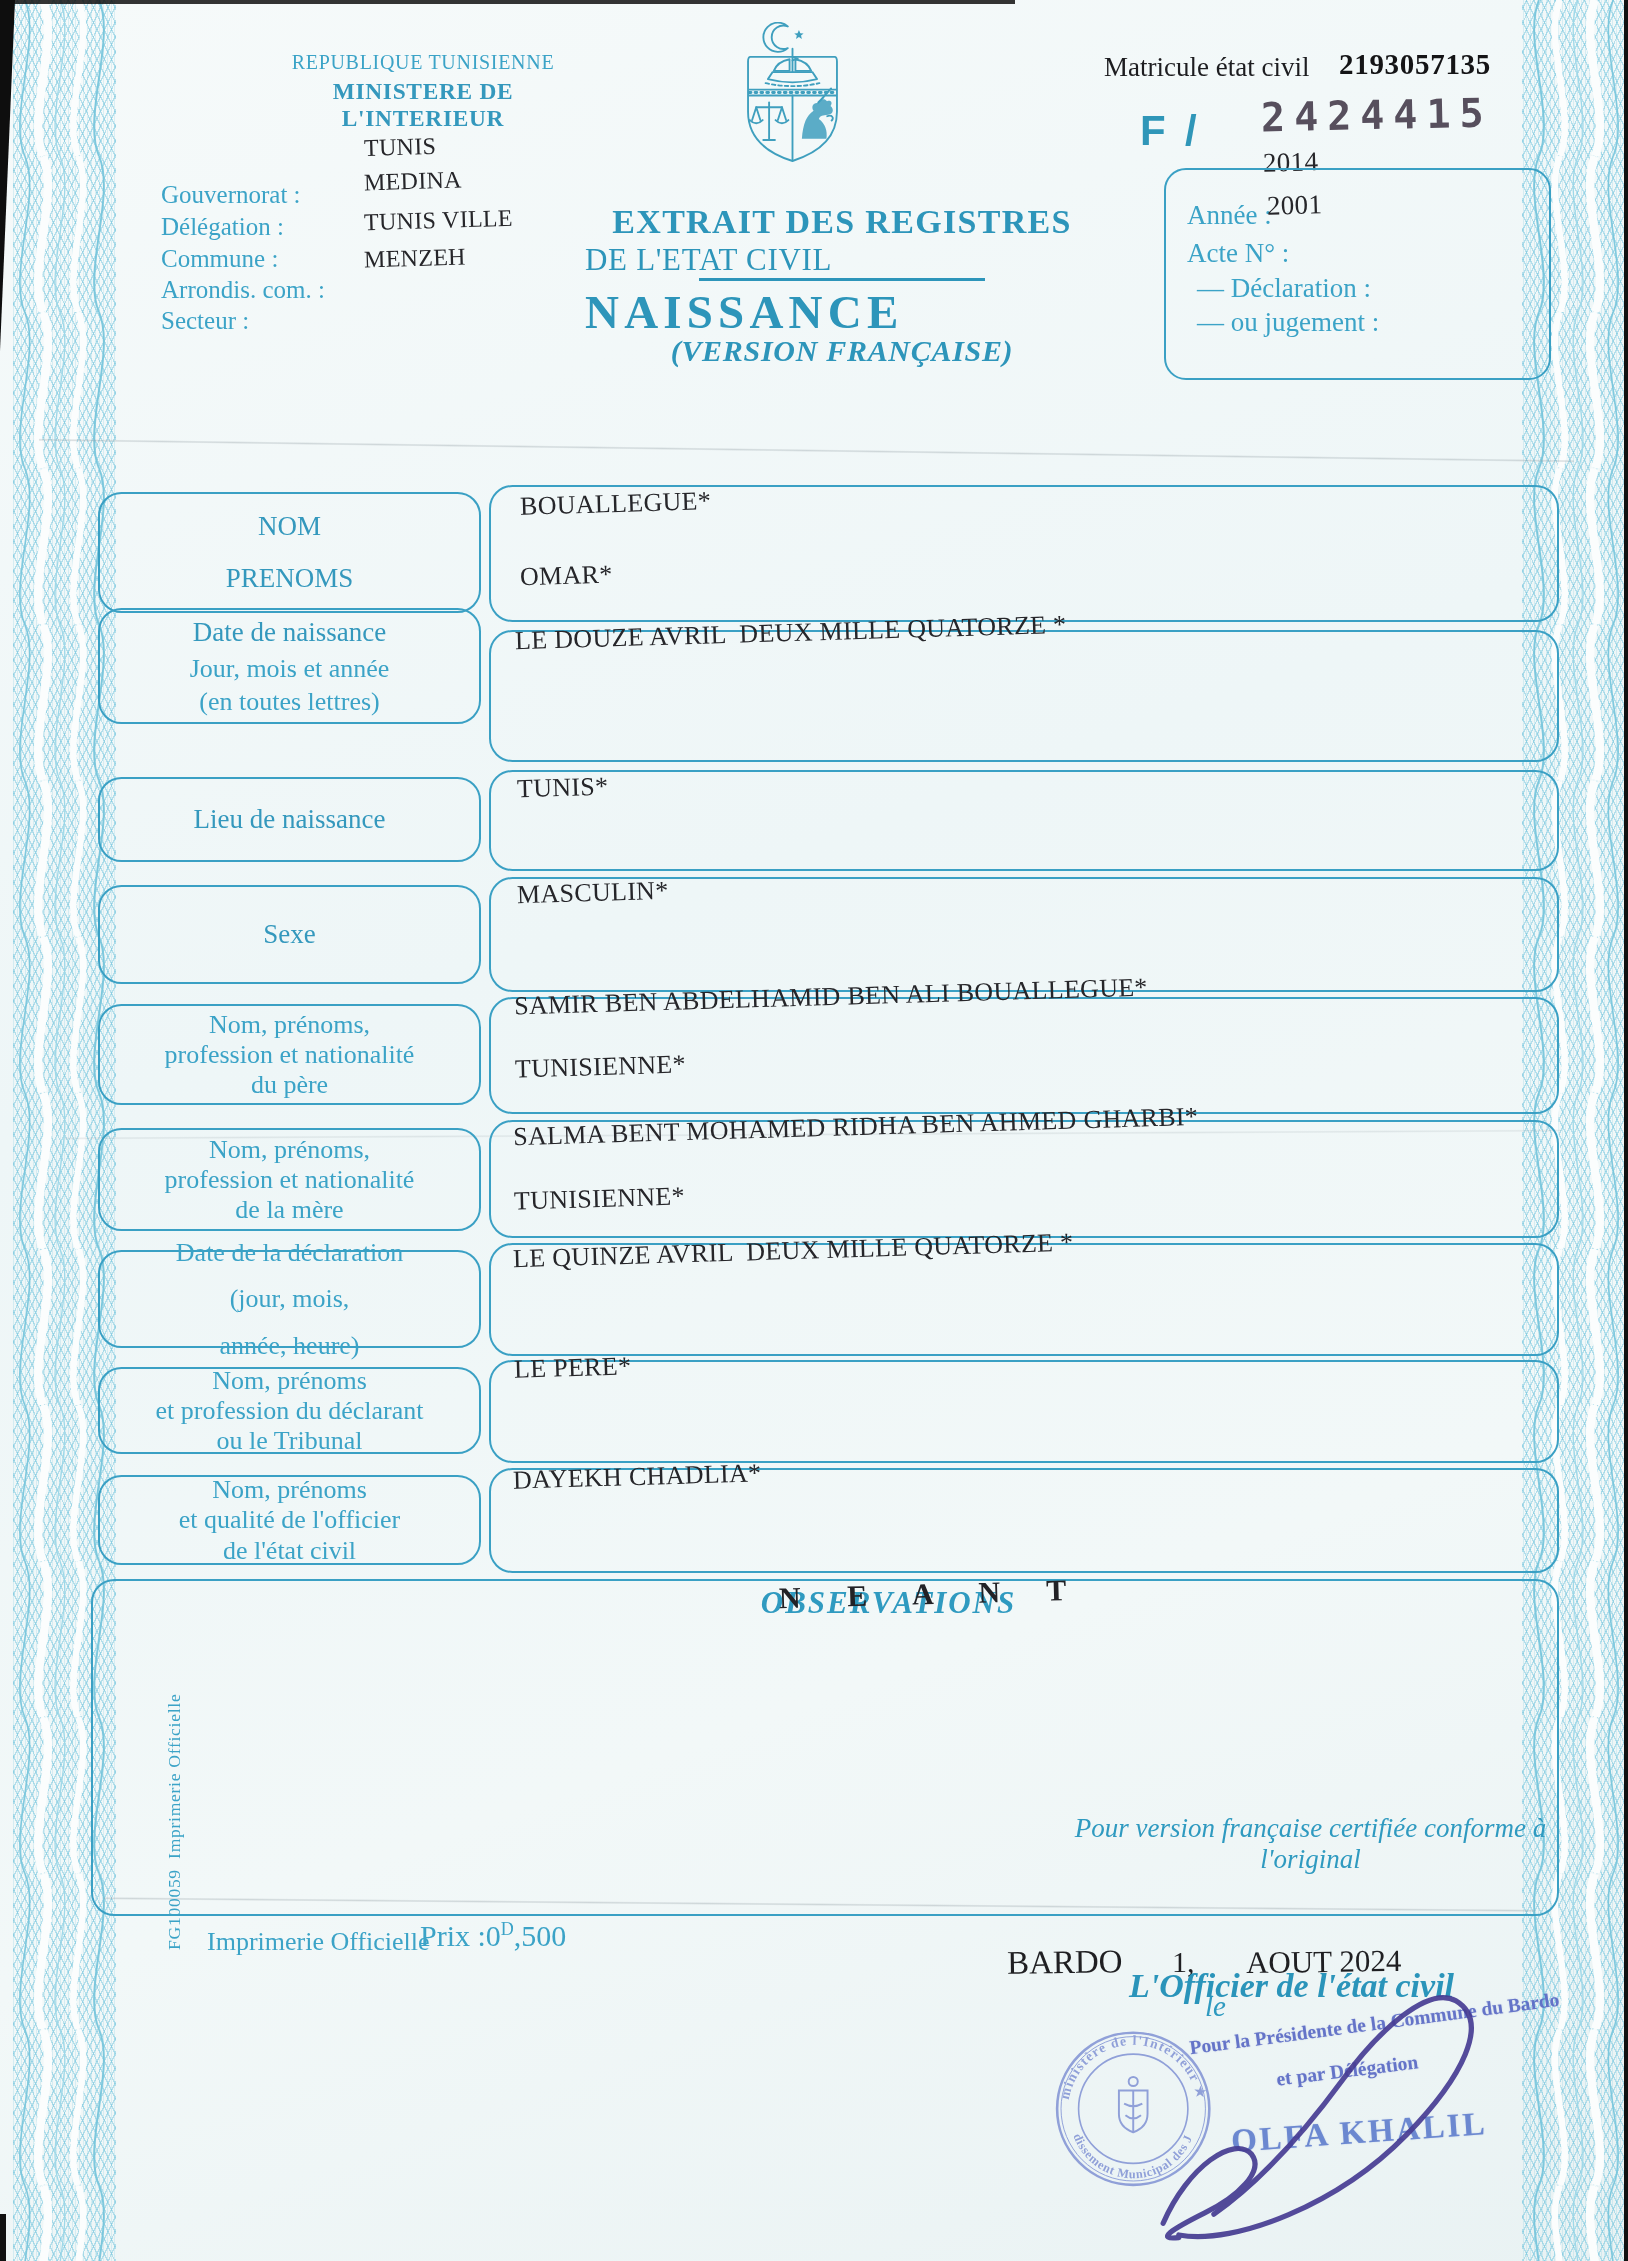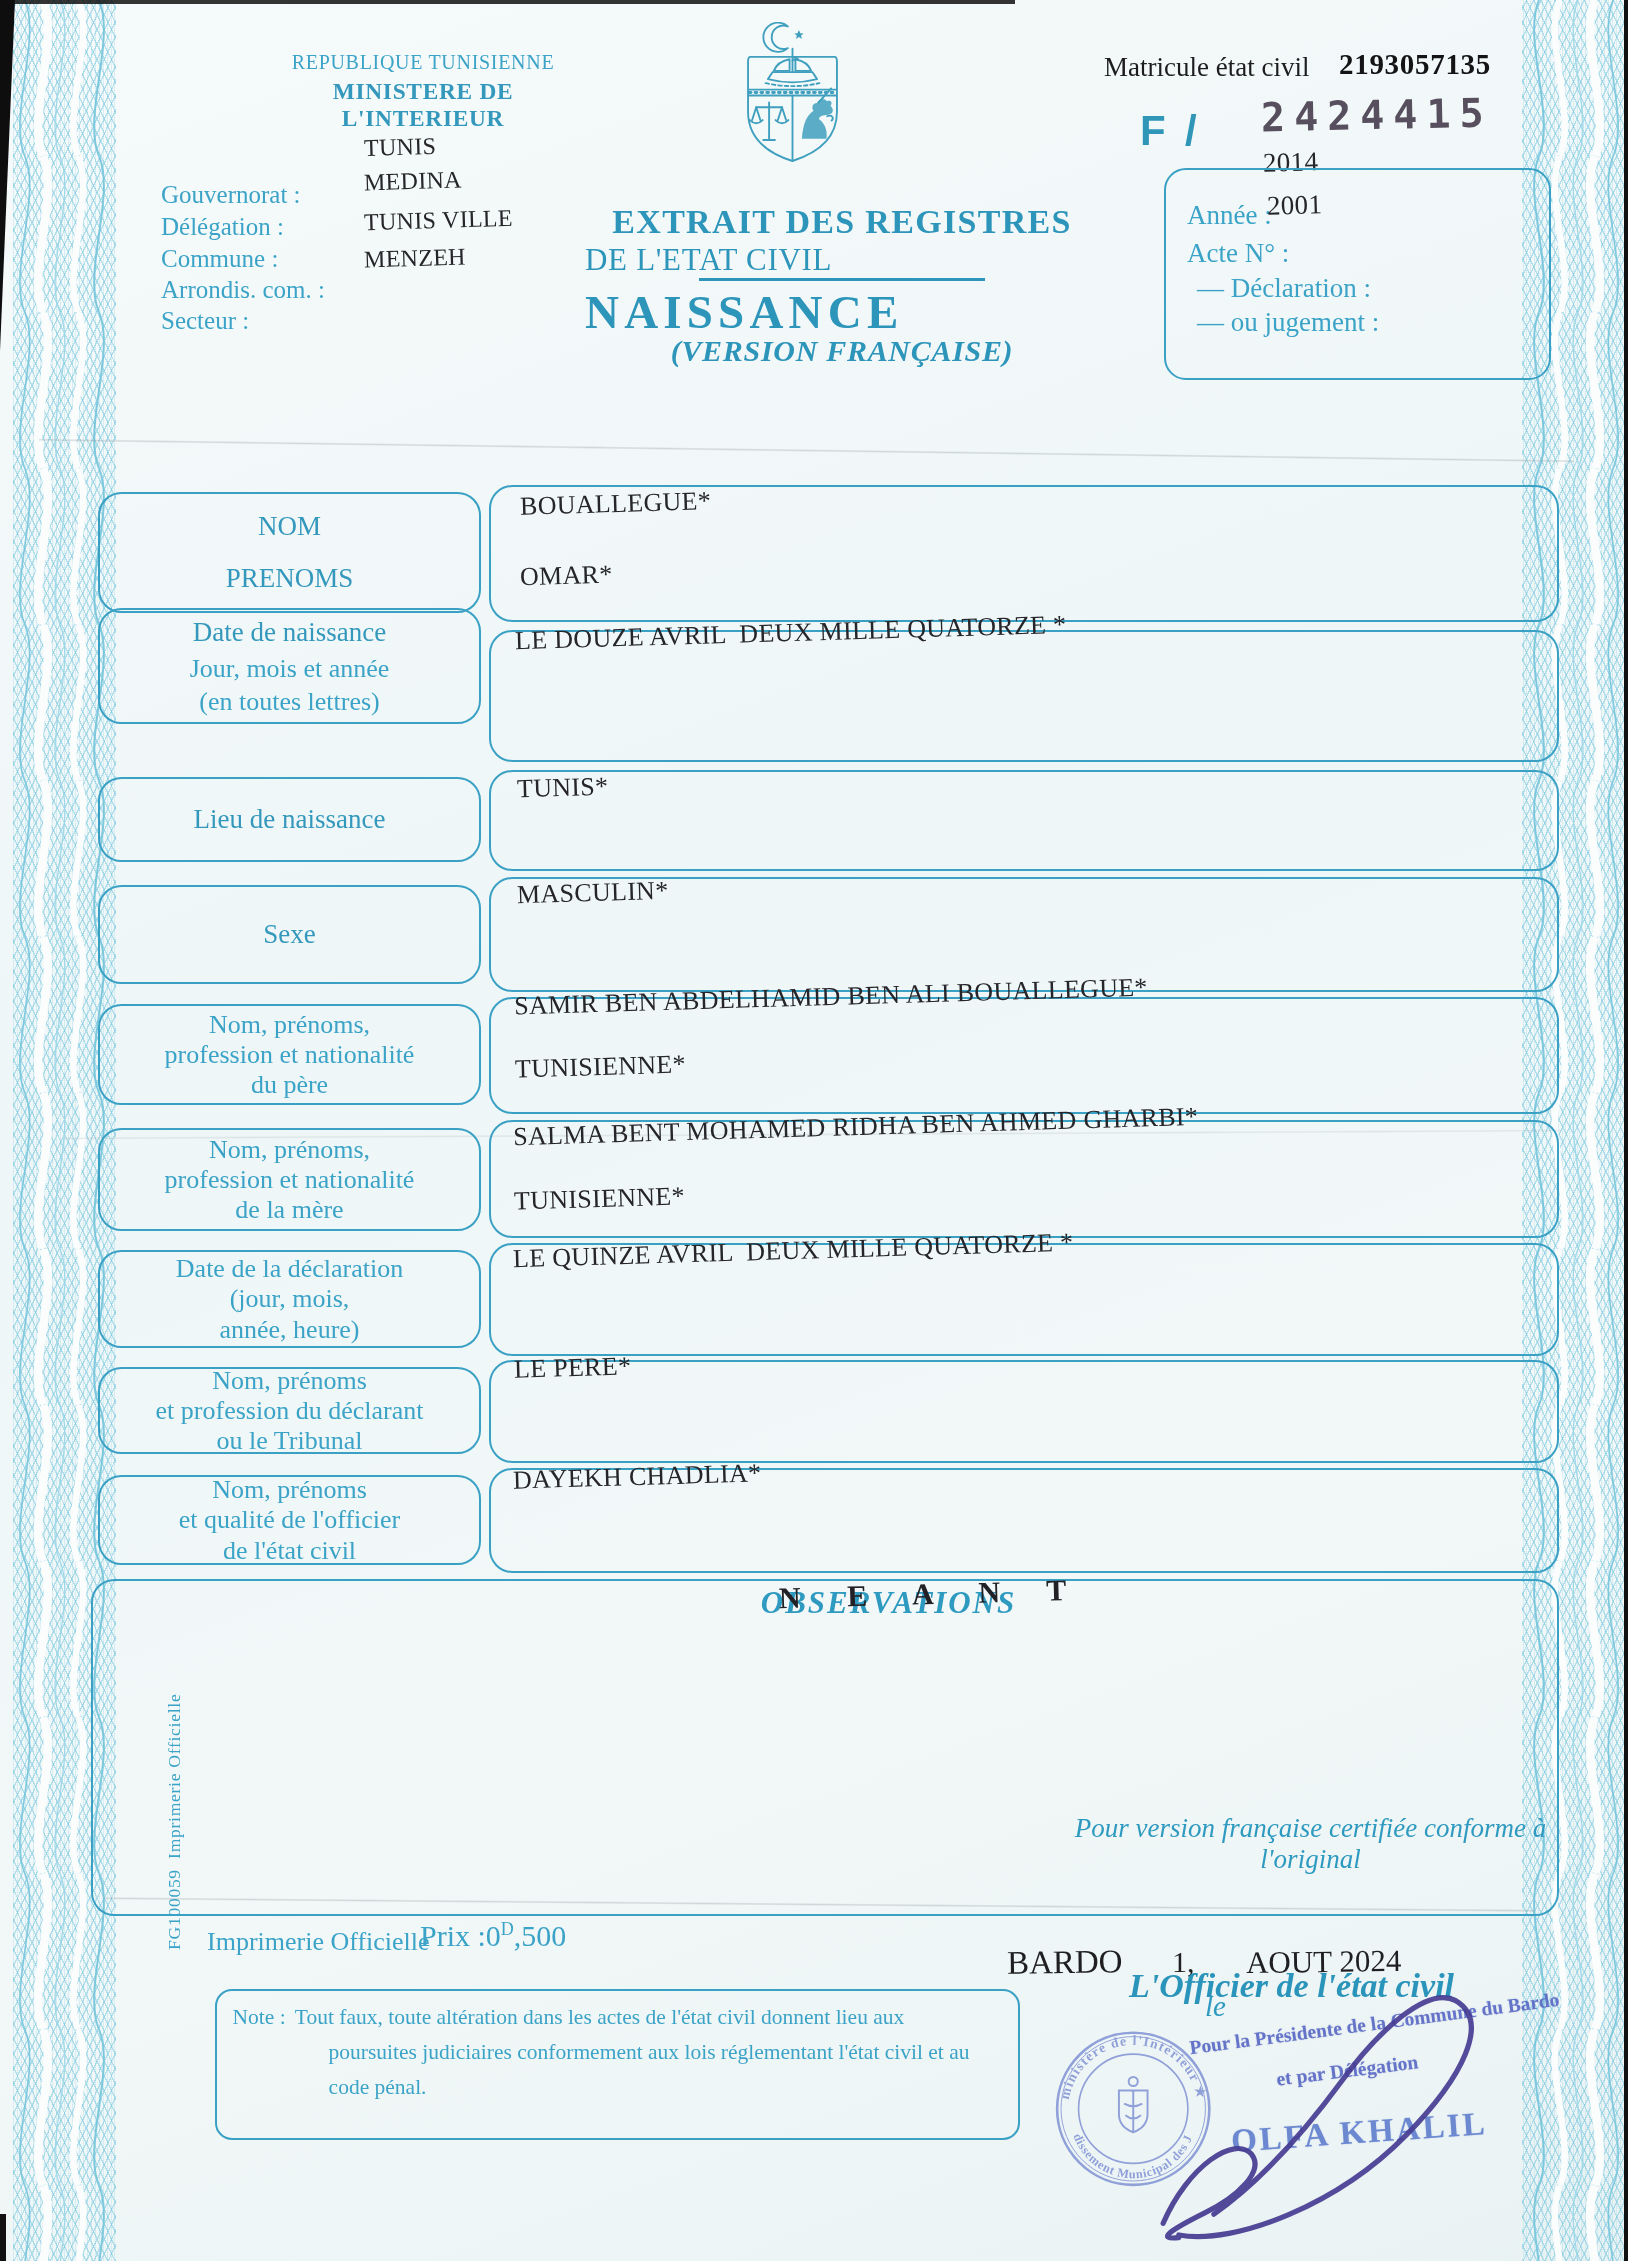--- a/index.html
+++ b/index.html
@@ -218,21 +218,21 @@
       <div class="lb">Nom, prénoms,</div>
       <div class="lb">profession et nationalité</div>
       <div class="lb">de la mère</div>
     </div>
     <div class="vbox" style="top:1120px;height:114px;"></div>
   </div>
   <div class="typed" style="left:513px;top:1112px;">SALMA BENT MOHAMED RIDHA BEN AHMED GHARBI*</div>
   <div class="typed" style="left:514px;top:1184px;">TUNISIENNE*</div>
 
   <div class="row">
-    <div class="lbox" style="top:1250px;height:94px;gap:1px;">
+    <div class="lbox" style="top:1250px;height:94px;gap:17px;">
       <div class="lb">Date de la déclaration</div>
       <div class="lb">(jour, mois,</div>
       <div class="lb">année, heure)</div>
     </div>
     <div class="vbox" style="top:1243px;height:109px;"></div>
   </div>
   <div class="typed" style="left:513px;top:1236px;">LE QUINZE AVRIL  DEUX MILLE QUATORZE *</div>
 
   <div class="row">
     <div class="lbox" style="top:1367px;height:83px;gap:1.3px;">
@@ -254,25 +254,20 @@
   </div>
   <div class="typed" style="left:513px;top:1462px;">DAYEKH CHADLIA*</div>
 
   <div class="obsbox"></div>
   <div class="obstitle">OBSERVATIONS</div>
   <div class="neant">N E A N T</div>
 
   <div class="sidecode">FG100059  Imprimerie Officielle</div>
   <div class="imprim">Imprimerie Officielle</div>
   <div class="prix"><span>Prix :</span><span>0</span><sup>D</sup><span>,500</span></div>
-  <div class="notebox">
-    <div><span style="margin-right:9px;">Note :</span><span>Tout faux, toute altération dans les actes de l'état civil donnent lieu aux</span></div>
-    <div class="ind">poursuites judiciaires conformement aux lois réglementant l'état civil et au</div>
-    <div class="ind">code pénal.</div>
-  </div>
 
   <div class="certline">Pour version française certifiée conforme à l'original</div>
   <div class="bardo">BARDO</div>
   <div class="num1">1,</div>
   <div class="le">le</div>
   <div class="aout">AOUT 2024</div>
   <div class="officer">L'Officier de l'état civil</div>
 
   <div class="stampline sl1">Pour la Présidente de la Commune du Bardo</div>
   <div class="stampline sl2">et par Délégation</div>

